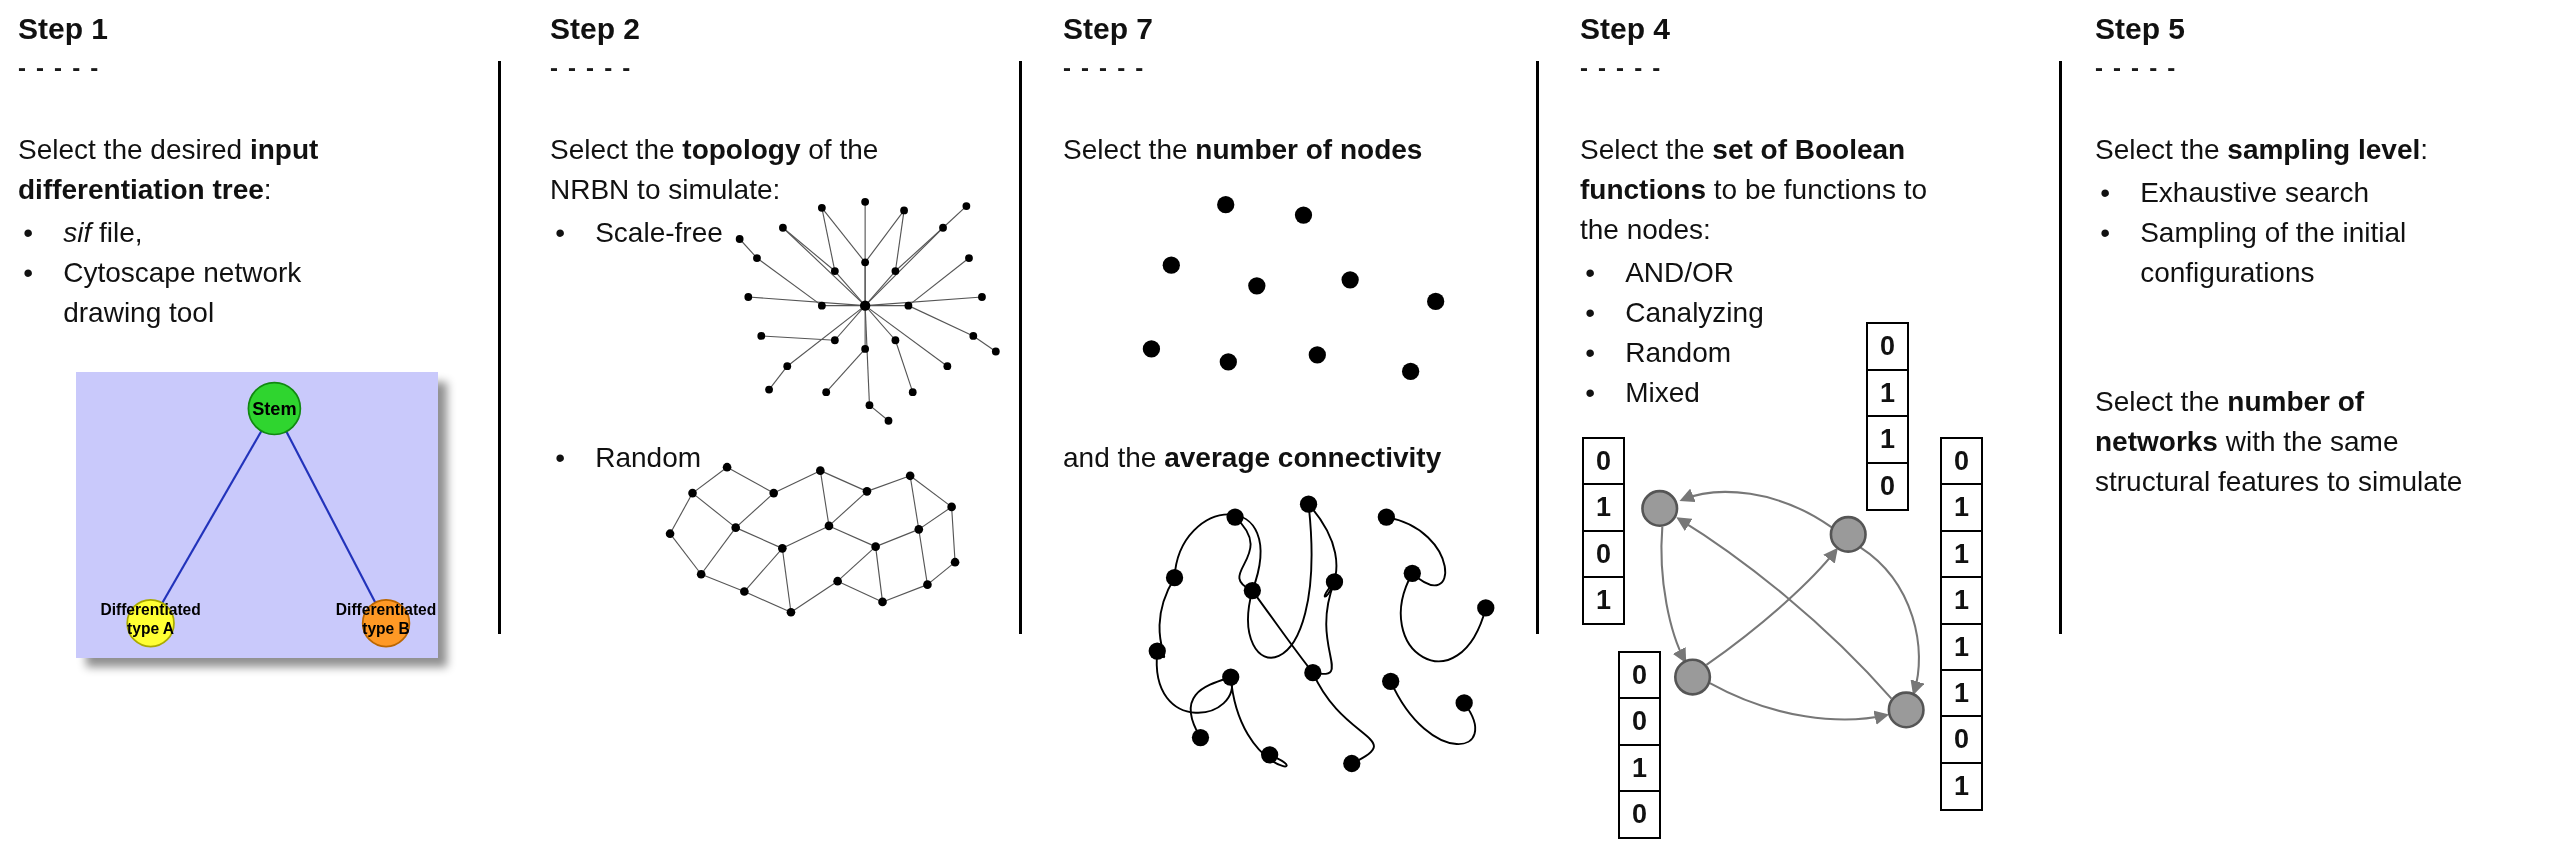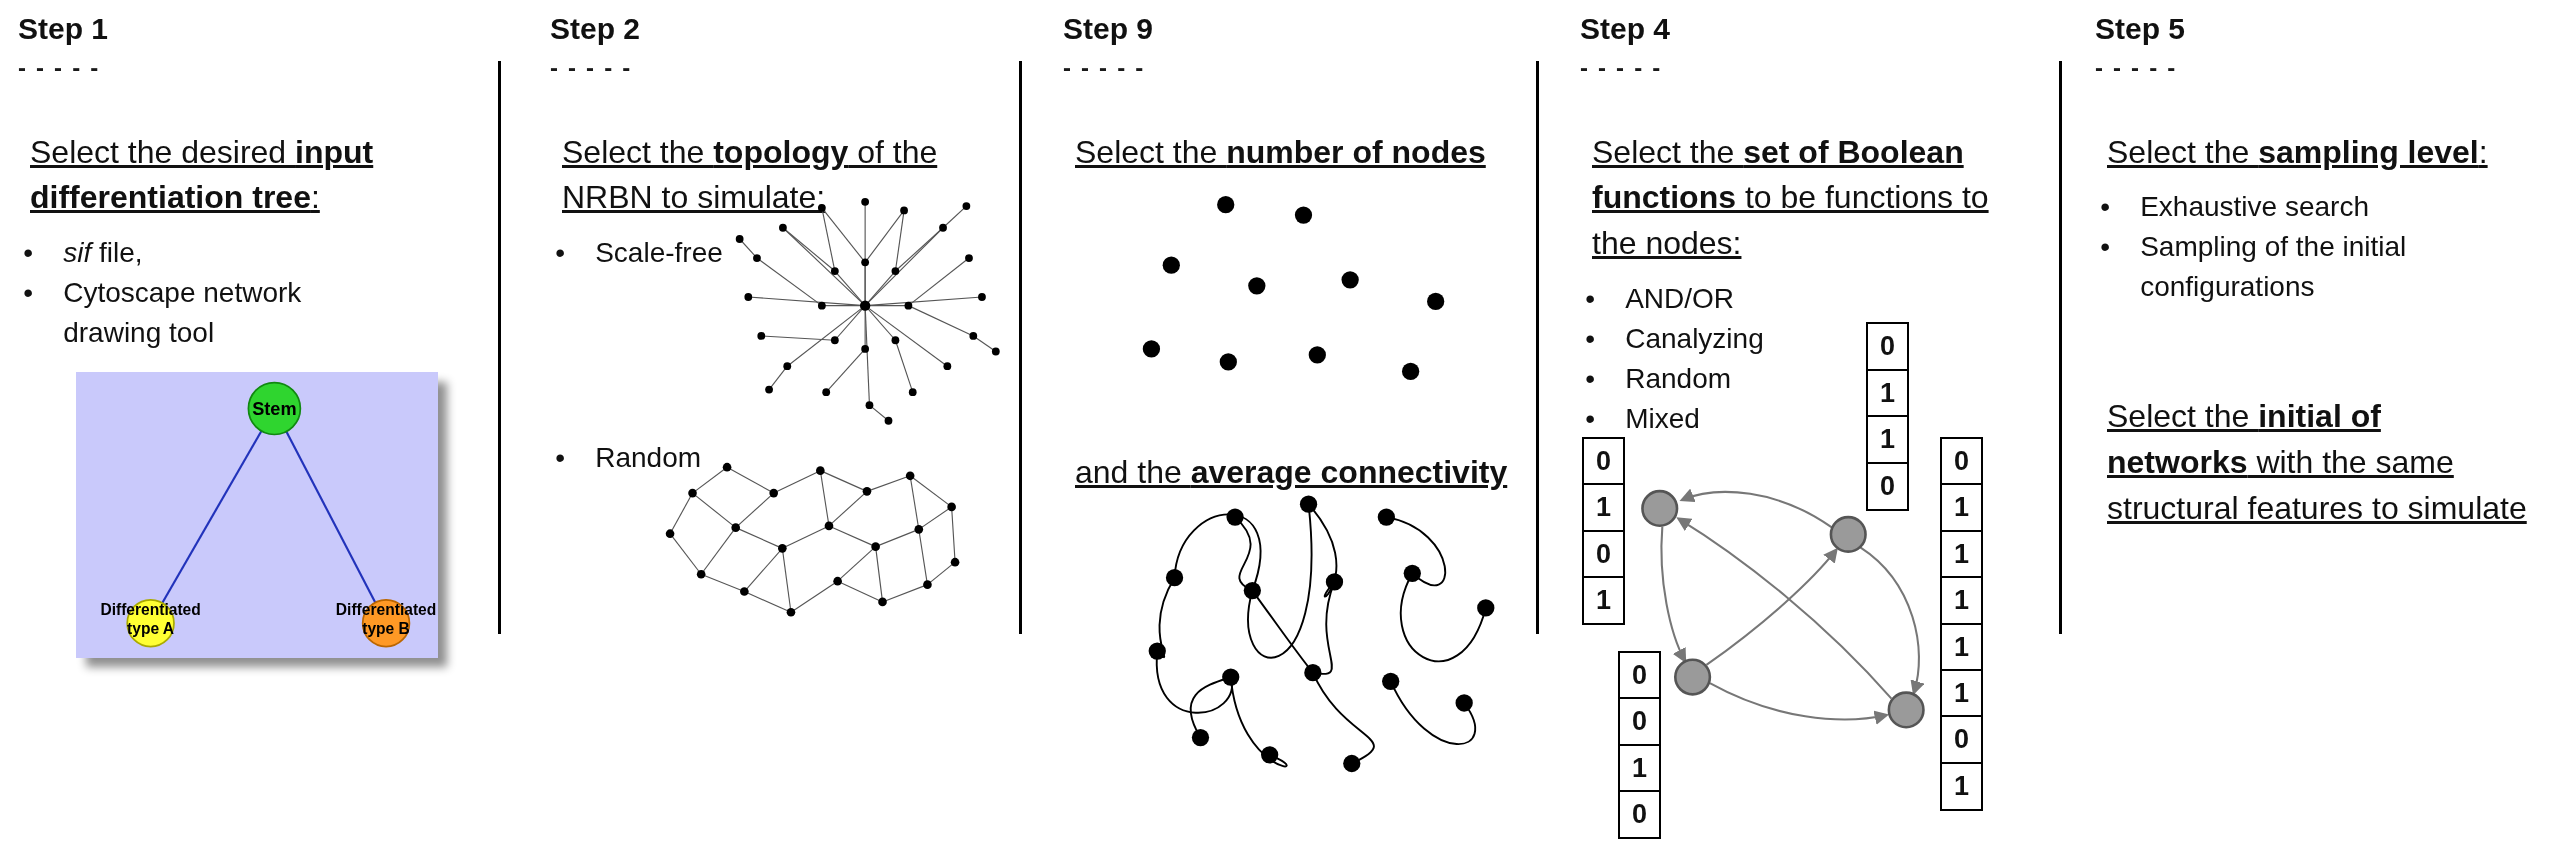--- a/index.html
+++ b/index.html
@@ -1,21 +1,21 @@
 <!DOCTYPE html>
 <html style="font-size:14px"><head>
 <meta charset="utf-8">
 <style>
   html,body{margin:0;padding:0;background:#fff;}
   #canvas{position:relative;width:2576px;height:851px;background:#fff;overflow:hidden;
           font-family:"Liberation Sans",sans-serif;color:#111;border-radius:24px;}
   .col{position:absolute;top:12px;}
   h2.step{font-size:30px;font-weight:bold;margin:0;line-height:1.15;}
   .dashes{font-size:24px;font-weight:bold;margin-top:7px;letter-spacing:1.7px;color:#1a1a1a;}
-  .para{font-size:32px;line-height:1.43;margin:12px;text-decoration:underline;}
+  .para{font-size:28px;line-height:1.43;margin:0;}
   .intro{margin-top:48px;}
   .bullets{margin-top:3.5px;}
   .bullet{display:flex;font-size:28px;line-height:1.43;}
   .marker{flex:0 0 40px;padding-left:5.2px;}
   .btext{flex:1;}
   .divider{position:absolute;top:61px;height:573px;width:2.6px;background:#000;}
   .abs{position:absolute;}
   .fig{position:absolute;}
   .tree-fig{position:absolute;left:76px;top:372px;width:348px;height:286px;
             background:#c9c9fb;box-shadow:10.4px 10.4px 8.7px #8f8f8f;padding-left:14px;}
@@ -215,21 +215,21 @@
           <circle class="netdot" cx="300" cy="38" r="5"></circle>
         <circle class="netdot" cx="310" cy="100" r="5"></circle>
           <circle class="netdot" cx="320" cy="164" r="5"></circle>
         <circle class="netdot" cx="348" cy="74" r="5"></circle>
           <circle class="netdot" cx="352" cy="138" r="5"></circle>
       </g>
     </svg>
   </div>
 
   <section class="col" style="left:1063px;width:536px;height:822px">
-    <h2 class="step">Step 9</h2>
+    <h2 class="step">Step 7</h2>
     <div class="dashes">- - - - -</div>
     <p class="para intro"><span>Select the </span><b>number of nodes</b></p>
     <p class="para abs" style="top:426px;left:0;width:519px"><span>and the </span><b>average connectivity</b></p>
   </section>
 
   <div class="fig" style="left:1138px;top:177px">
     <svg width="407" height="216" viewBox="0 0 470 250">
       <g>
         <circle class="netdot" cx="101" cy="32" r="10"></circle>
           <circle class="netdot" cx="191" cy="44" r="10"></circle>
@@ -367,17 +367,17 @@
     <div class="bullets">
       <div class="bullet">
         <span class="marker">•</span>
         <span class="btext"><span>Exhaustive search</span></span>
       </div>
       <div class="bullet">
         <span class="marker">•</span>
         <span class="btext"><span>Sampling of the initial</span><br><span>configurations</span></span>
       </div>
     </div>
-    <p class="para abs" style="top:370px;left:0;width:474px"><span>Select the </span><b>initial of</b><br><b>networks</b><span> with the same</span><br><span>structural features to simulate</span></p>
+    <p class="para abs" style="top:370px;left:0;width:474px"><span>Select the </span><b>number of</b><br><b>networks</b><span> with the same</span><br><span>structural features to simulate</span></p>
   </section>
 
 </div>
 
 
 </body></html>

